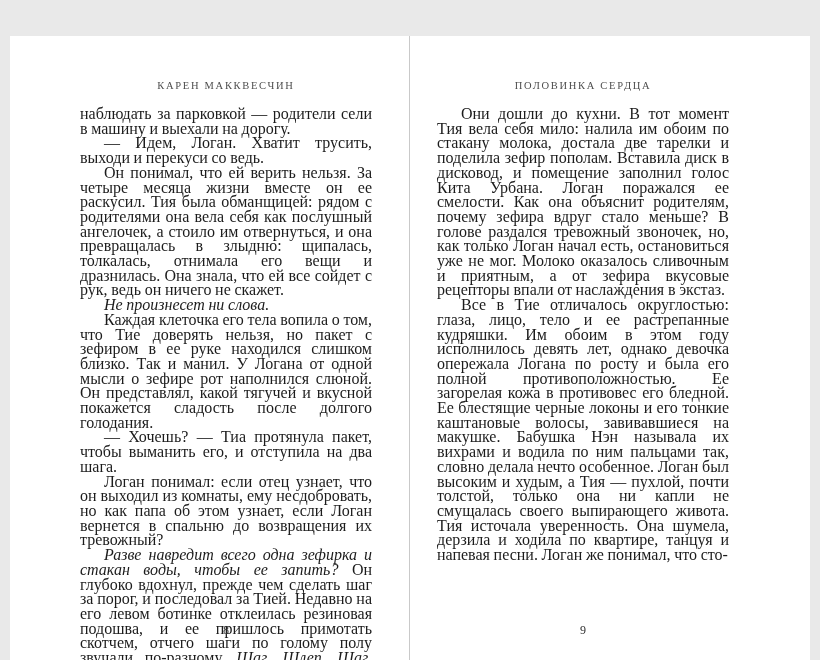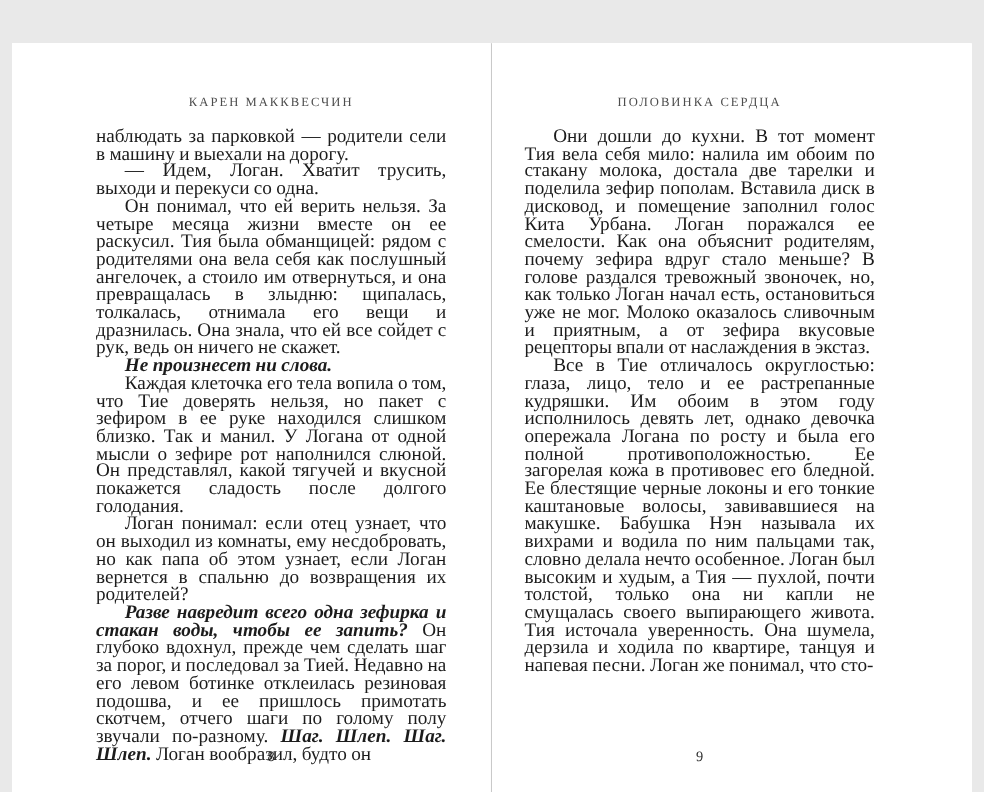--- a/index.html
+++ b/index.html
@@ -63,21 +63,20 @@
   }
   .text-block p {
     margin: 0;
     padding: 0;
   }
   .text-block p.indent {
     text-indent: 1.5em;
   }
   .text-block .it {
     font-style: italic;
-    font-weight: bold;
   }
   .folio {
     position: absolute;
     bottom: 30px;
     left: 0;
     right: 0;
     text-align: center;
     font-size: 12px;
     color: #2e2e2e;
   }
@@ -86,25 +85,26 @@
 <body>
 
 <div class="canvas">
   <div class="spread">
 
     <div class="page page-left">
       <div class="col">
         <div class="running-head">КАРЕН МАККВЕСЧИН</div>
         <div class="text-block">
             <p class=""><span>наблюдать за парковкой — родители сели в машину и выехали на дорогу.</span></p>
-            <p class="indent"><span>— Идем, Логан. Хватит трусить, выходи и перекуси со одна.</span></p>
+            <p class="indent"><span>— Идем, Логан. Хватит трусить, выходи и перекуси со ведь.</span></p>
             <p class="indent"><span>Он понимал, что ей верить нельзя. За четыре месяца жизни вместе он ее раскусил. Тия была обманщицей: рядом с родителями она вела себя как послушный ангелочек, а стоило им отвернуться, и она превращалась в злыдню: щипалась, толкалась, отнимала его вещи и дразнилась. Она знала, что ей все сойдет с рук, ведь он ничего не скажет.</span></p>
             <p class="indent"><span class="it">Не произнесет ни слова.</span></p>
             <p class="indent"><span>Каждая клеточка его тела вопила о том, что Тие доверять нельзя, но пакет с зефиром в ее руке находился слишком близко. Так и манил. У Логана от одной мысли о зефире рот наполнился слюной. Он представлял, какой тягучей и вкусной покажется сладость после долгого голодания.</span></p>
-            <p class="indent"><span>Логан понимал: если отец узнает, что он выходил из комнаты, ему несдобровать, но как папа об этом узнает, если Логан вернется в спальню до возвращения их родителей?</span></p>
+            <p class="indent"><span>— Хочешь? — Тиа протянула пакет, чтобы выманить его, и отступила на два шага.</span></p>
+            <p class="indent"><span>Логан понимал: если отец узнает, что он выходил из комнаты, ему несдобровать, но как папа об этом узнает, если Логан вернется в спальню до возвращения их тревожный?</span></p>
             <p class="indent"><span class="it">Разве навредит всего одна зефирка и стакан воды, чтобы ее запить? </span><span>Он глубоко вдохнул, прежде чем сделать шаг за порог, и последовал за Тией. Недавно на его левом ботинке отклеилась резиновая подошва, и ее пришлось примотать скотчем, отчего шаги по голому полу звучали по-разному. </span><span class="it">Шаг. Шлеп. Шаг. Шлеп. </span><span>Логан вообразил, будто он</span></p>
           </div>
         <div class="folio">8</div>
       </div>
     </div>
 
     <div class="divider"></div>
 
     <div class="page page-right">
       <div class="col">

